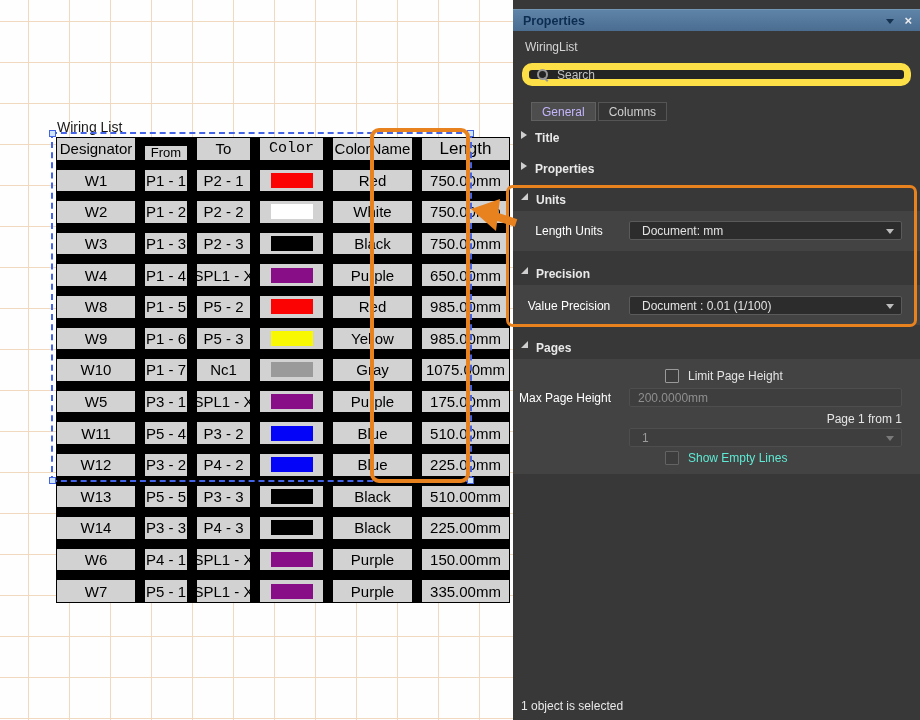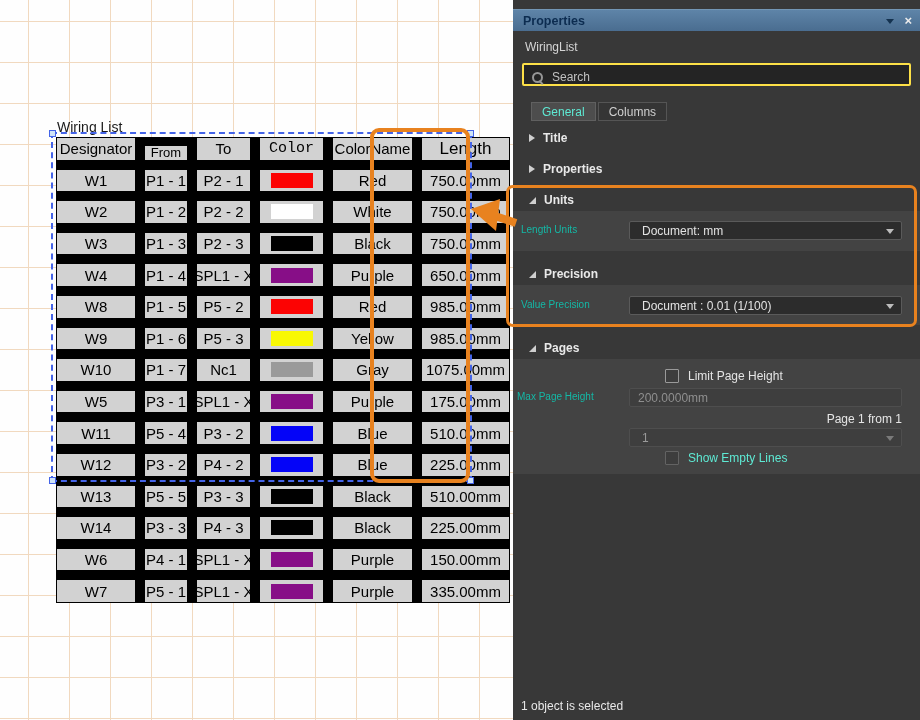--- a/index.html
+++ b/index.html
@@ -80,22 +80,22 @@
     border-right:4px solid transparent; border-top:5px solid #14324f;
   }
   .tb-close {
     position:absolute; right:8px; top:3px;
     color:#ececec; font-weight:bold; font-size:13px; cursor:default;
   }
   .object-name { position:absolute; left:12px; top:40px; color:#d5d5d5; }
 
   .searchbox {
     position:absolute; left:9px; top:63px; width:389px; height:23px;
-    background:#242424; border:2px solid #fde047; border-radius:2px;
-    display:flex; align-items:flex-end;
+    background:#242424; border:7px solid #fde047; border-radius:10px;
+    display:flex; align-items:center;
   }
   .mag { position:relative; width:12px; height:12px; margin-left:8px; }
   .mag::before {
     content:""; position:absolute; left:0; top:0; width:7px; height:7px;
     border:2px solid #969696; border-radius:50%;
   }
   .mag::after {
     content:""; position:absolute; left:8px; top:8px; width:2px; height:5px;
     background:#969696; transform:rotate(-45deg);
   }
@@ -104,36 +104,36 @@
     color:#c8c8c8; font-size:12px; margin-left:8px;
     font-family:"Liberation Sans", sans-serif;
   }
   .searchbox input::placeholder { color:#c0c0c0; opacity:1; }
 
   .tabs { position:absolute; left:18px; top:102px; display:flex; }
   .tab {
     height:19px; padding:0 10px; display:flex; align-items:center;
     font-size:12px; border:1px solid #606060; margin-right:2px; cursor:default;
   }
-  .tab.active { background:#4d4d4d; color:#5eead4; }
+  .tab.active { background:#4d4d4d; color:#c4b5fd; }
   .tab.inactive { background:#353535; color:#cfcfcf; border-color:#555; }
 
   .sec-head {
-    position:absolute; left:16px; display:flex; align-items:center; gap:8px;
+    position:absolute; left:8px; display:flex; gap:8px;
     font-weight:bold; color:#e9e9e9; font-size:12px;
   }
   .tri-col { width:0; height:0; border-left:6px solid #cfcfcf;
     border-top:4px solid transparent; border-bottom:4px solid transparent; }
   .tri-exp { width:0; height:0; border-bottom:7px solid #cfcfcf;
     border-left:7px solid transparent; }
 
   .strip { position:absolute; left:0; width:407px; background:#434343; }
 
-  .field-label { position:absolute; width:96px; text-align:left;
-    color:#14b8a6; font-size:10px; }
+  .field-label { position:absolute; width:96px; text-align:center;
+    color:#ffffff; font-size:12px; }
 
   .dropdown {
     position:absolute; left:116px; width:273px; height:19px;
     background:#2c2c2c; border:1px solid #5a5a5a; border-radius:2px;
     display:flex; align-items:center; color:#e2e2e2; cursor:default;
   }
   .dropdown span { margin-left:12px; font-size:12px; white-space:nowrap; }
   .dd-caret { position:absolute; right:7px; top:7px; width:0; height:0;
     border-left:4px solid transparent; border-right:4px solid transparent;
     border-top:5px solid #bdbdbd; }

